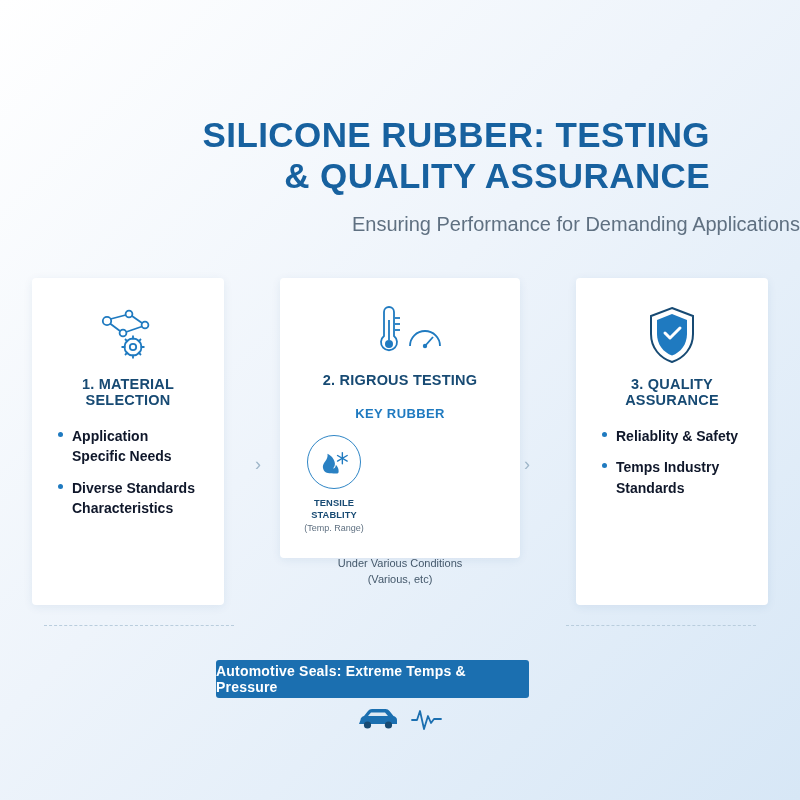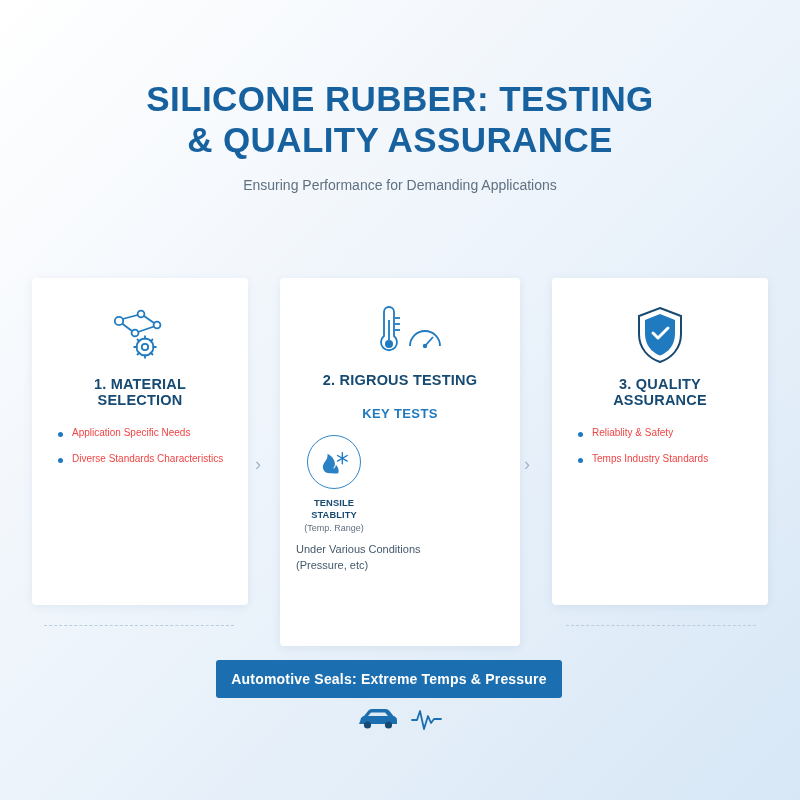--- a/index.html
+++ b/index.html
@@ -16,64 +16,64 @@
   }
   .stage {
     position: relative;
     width: 800px;
     height: 800px;
     box-sizing: border-box;
   }
 
   
   .header {
-    padding-top: 78px;
-    text-align: center;
+    padding-top: 114px;
+    text-align: right;
   }
   .title {
     color: #17619f;
     font-weight: bold;
     font-size: 35px;
     letter-spacing: 0.4px;
     line-height: 1.18;
     margin: 0 auto;
     max-width: 620px;
     text-transform: uppercase;
   }
   .subtitle {
     margin-top: 16px;
     color: #5f7081;
-    font-size: 14px;
+    font-size: 20px;
   }
 
   
   .cards {
     position: absolute;
     top: 278px;
     left: 32px;
     width: 736px;
     display: flex;
     align-items: flex-start;
     justify-content: space-between;
   }
   .card {
     background: #ffffff;
     border-radius: 4px;
     box-shadow: 0 2px 10px rgba(30, 80, 130, 0.08);
     box-sizing: border-box;
     position: relative;
   }
   .card-1, .card-3 {
-    width: 216px;
+    width: 192px;
     height: 327px;
     padding: 26px 20px 0 20px;
   }
   .card-2 {
     width: 240px;
-    height: 368px;
+    height: 280px;
     padding: 22px 16px 0 16px;
   }
   .card-icon {
     height: 62px;
     display: flex;
     align-items: center;
     justify-content: center;
     margin-bottom: 10px;
   }
   .card-title {
@@ -85,24 +85,25 @@
     margin-bottom: 18px;
   }
   .bullets {
     list-style: none;
     margin: 0;
     padding: 0 0 0 6px;
   }
   .bullets li {
     position: relative;
     padding-left: 14px;
-    color: #ef4444;
-    font-size: 10px;
+    color: #0f172a;
+    font-size: 14px;
     line-height: 1.45;
     margin-bottom: 11px;
+    font-weight: bold;
   }
   .bullets li::before {
     content: "";
     position: absolute;
     left: 0;
     top: 6px;
     width: 5px;
     height: 5px;
     border-radius: 50%;
     background: #1f7ac0;
@@ -144,21 +145,22 @@
     line-height: 1.25;
     letter-spacing: 0.1px;
   }
   .test-sub {
     color: #5f7081;
     font-size: 9px;
     margin-top: 2px;
     line-height: 1.25;
   }
   .conditions {
-    margin-top: 8px;
+    margin-top: 22px;
+    text-align: center;
     color: #44586b;
     font-size: 11px;
     line-height: 1.4;
   }
 
   
   .chev {
     position: absolute;
     top: 455px;
     color: #9fb6c9;
@@ -176,21 +178,21 @@
     border-top: 1px dashed #b9cddd;
   }
   .dash-l { left: 44px; width: 190px; }
   .dash-r { left: 566px; width: 190px; }
 
   
   .banner {
     position: absolute;
     top: 660px;
     left: 216px;
-    width: 346px;
+    width: 313px;
     height: 38px;
     background: #1b6fb0;
     border-radius: 3px;
     color: #ffffff;
     font-weight: bold;
     font-size: 14px;
     display: flex;
     align-items: center;
     justify-content: center;
     letter-spacing: 0.2px;
@@ -252,21 +254,21 @@
           <circle cx="35" cy="42" r="4" fill="#1f7ac0" stroke="none"></circle>
           <line x1="41" y1="16" x2="46" y2="16"></line>
           <line x1="41" y1="22" x2="46" y2="22"></line>
           <line x1="41" y1="28" x2="46" y2="28"></line>
           <path d="M56 44a15 15 0 0 1 30 0"></path>
           <line x1="71" y1="44" x2="79" y2="35"></line>
           <circle cx="71" cy="44" r="2.2" fill="#1f7ac0" stroke="none"></circle>
         </svg>
       </div>
       <div class="card-title">2. RIGROUS TESTING</div>
-      <div class="key-tests">KEY TESTS</div>
+      <div class="key-tests">KEY RUBBER</div>
 
       <div class="tests">
         <div class="test">
           <div class="test-circle">
             <svg width="32" height="26" viewBox="0 0 34 28" fill="none" stroke="#1f7ac0" stroke-width="1.6">
               <path d="M12 26c-4 0-7-3-7-7 0-5 6-7 5-14 4 2 8 6 8 11 0 2-1 4-2 5 2 0 3-2 3-4 2 2 3 4 3 7 0 4-3 2-10 2z" fill="#1f7ac0" stroke="none" opacity="0.95"></path>
               <g stroke="#1f7ac0" stroke-width="1.5" stroke-linecap="round">
                 <line x1="26" y1="4" x2="26" y2="16"></line>
                 <line x1="20.8" y1="7" x2="31.2" y2="13"></line>
                 <line x1="31.2" y1="7" x2="20.8" y2="13"></line>
@@ -275,21 +277,21 @@
           </div>
           <div class="test-name">TENSILE STABLITY</div>
           <div class="test-sub">(Temp. Range)</div>
         </div>
 
 
       </div>
 
       <div class="conditions">
         <div>Under Various Conditions</div>
-        <div>(Pressure, etc)</div>
+        <div>(Various, etc)</div>
       </div>
     </div>
 
     <div class="card card-3">
       <div class="card-icon">
         <svg width="58" height="62" viewBox="0 0 58 62" fill="none" stroke="#174a73" stroke-width="2">
           <path d="M29 4l21 8v18c0 14-9 24-21 28C17 54 8 44 8 30V12z" fill="#ffffff"></path>
           <path d="M29 10l15 6v14c0 10.5-6.5 18.5-15 21.5C20.5 48.5 14 40.5 14 30V16z" fill="#1f7ac0" stroke="none"></path>
           <path d="M22 29l5 5 10-10" stroke="#ffffff" stroke-width="3" stroke-linecap="round" stroke-linejoin="round"></path>
         </svg>

